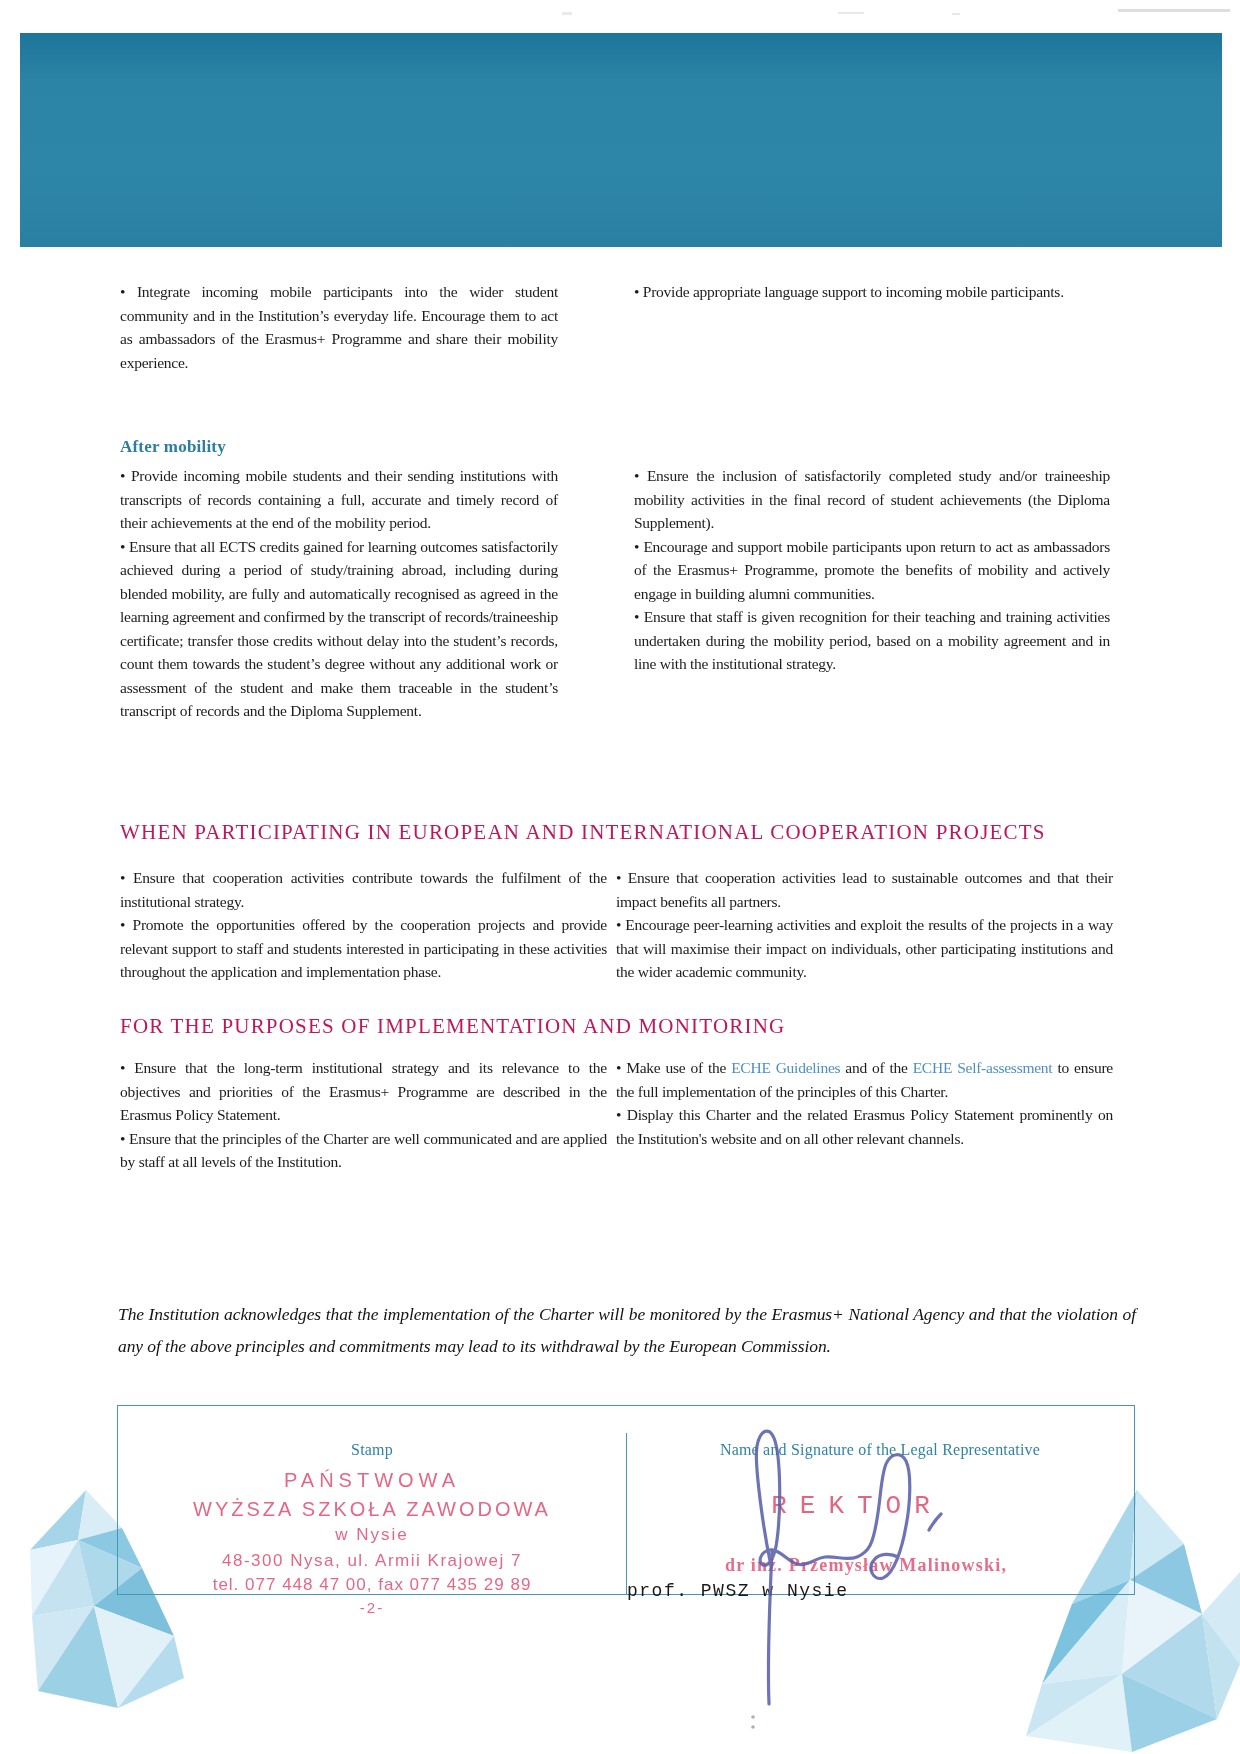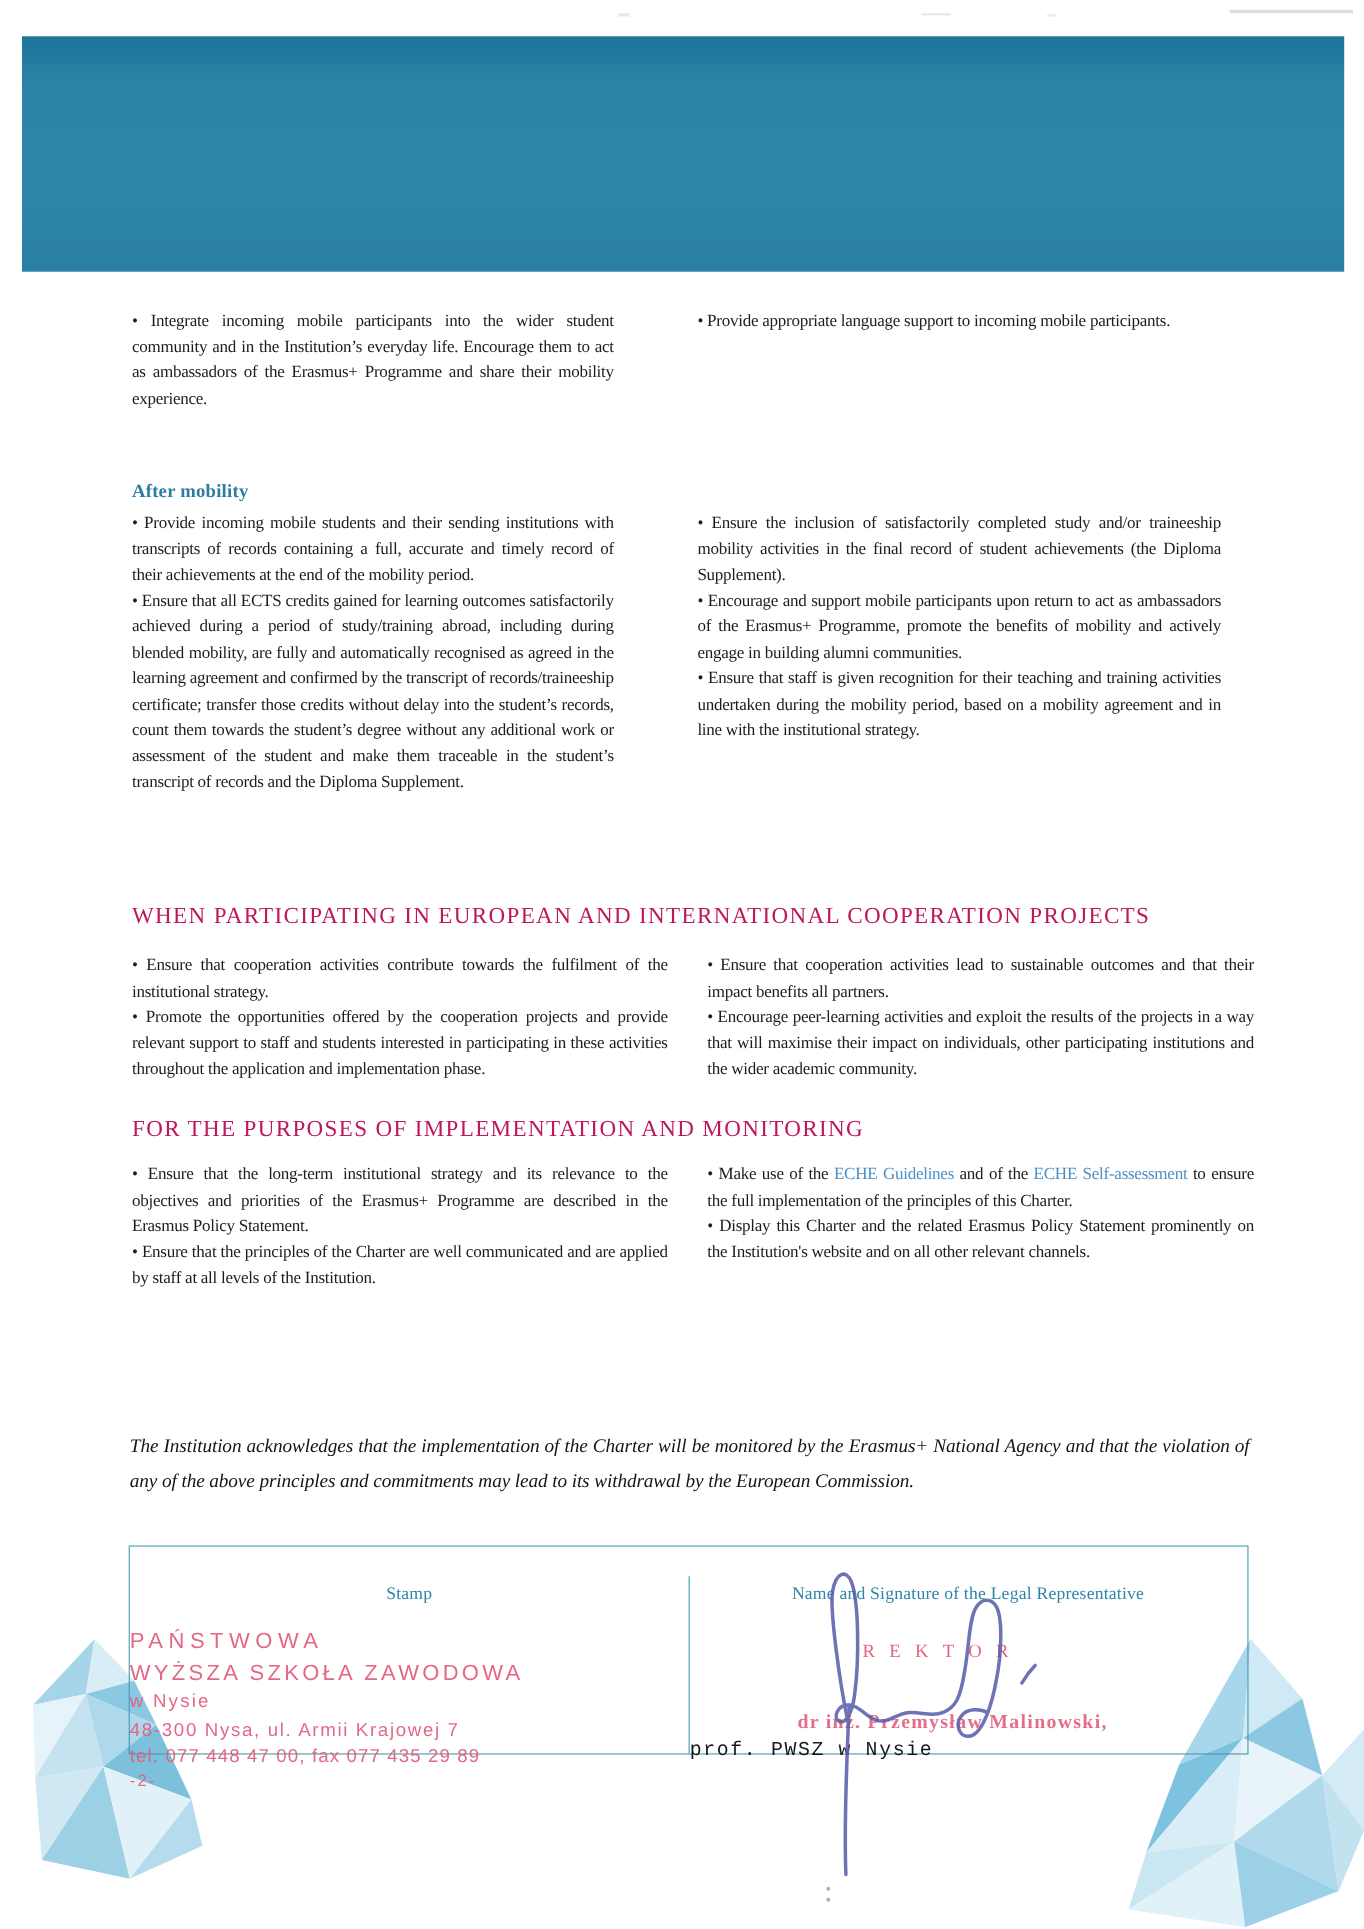--- a/index.html
+++ b/index.html
@@ -18,21 +18,21 @@
   
   .artifact { position:absolute; background:#dcdedf; }
   .a1 { left:1118px; top:9px;  width:112px; height:3px; }
   .a2 { left:838px;  top:12px; width:26px;  height:2px; background:#e6e7e8; }
   .a3 { left:562px;  top:12px; width:10px;  height:3px; background:#e8e9ea; }
   .a4 { left:952px;  top:13px; width:8px;   height:2px; background:#e8e9ea; }
 
   
   .row { position:absolute; display:grid; }
   .row-narrow { left:120px; width:990px;  grid-template-columns:438px 476px; column-gap:76px; }
-  .row-wide   { left:120px; width:1010px; grid-template-columns:487px 497px; column-gap:36px; }
+  .row-wide   { left:120px; width:1010px; grid-template-columns:487px 497px; column-gap:9px; }
   .r-intro { top:280px; }
   .r-after { top:464px; }
   .r-coop  { top:866px; }
   .r-impl  { top:1056px; }
 
   .b {
     margin:0; text-align:justify; font-size:15.5px; line-height:23.5px;
     letter-spacing:-0.25px; color:#1c1c1c;
   }
 
@@ -62,35 +62,35 @@
     z-index:2; background:transparent;
   }
   .cell { position:relative;margin-top:27px; }
   .cell-right { border-left:1px solid #4796b4; }
   .cell-label {
     position:absolute; top:8px; left:0; width:100%; text-align:center;
     color:#2f84a6; font-size:16px; letter-spacing:0.2px;
   }
 
   .stamp-block {
-    position:absolute; top:48px; left:0; width:100%; 
+    position:absolute; top:36px; left:0; width:100%; text-align:center;
     color:#e2607f; font-family:"Liberation Sans", sans-serif; opacity:0.95;
   }
   .st1 { font-size:20px; letter-spacing:5px;   }
   .st2 { font-size:20px; letter-spacing:3px;   margin-top:6px; }
   .st3 { font-size:17px; letter-spacing:2px;   margin-top:4px; }
   .st4 { font-size:17px; letter-spacing:1.5px; margin-top:6px; }
   .st5 { font-size:17px; letter-spacing:1px;   margin-top:4px; }
   .page-num { font-size:15px; letter-spacing:2px; margin-top:4px; }
 
   .rektor {
     position:absolute; top:58px; left:0; width:100%; text-align:center;
     padding-right:46px; box-sizing:border-box;
-    color:#e0516f; font-size:17px; letter-spacing:13px;
-    font-family:Liberation Serif, serif; opacity:0.88;
+    color:#e0516f; font-size:26px; letter-spacing:13px;
+    font-family:Liberation Mono, monospace; opacity:0.88;
   }
   .sig-name1 {
     position:absolute; top:122px; left:0; width:100%; text-align:center;
     padding-right:28px; box-sizing:border-box;
     color:#e25f7e; font-family:Liberation Serif, serif;
     font-size:18px; letter-spacing:1.2px; font-weight:bold; opacity:0.9;
   }
   .sig-name2 {
     position:absolute; top:148px; left:0; width:100%; text-align:left;
     padding-right:28px; box-sizing:border-box;

